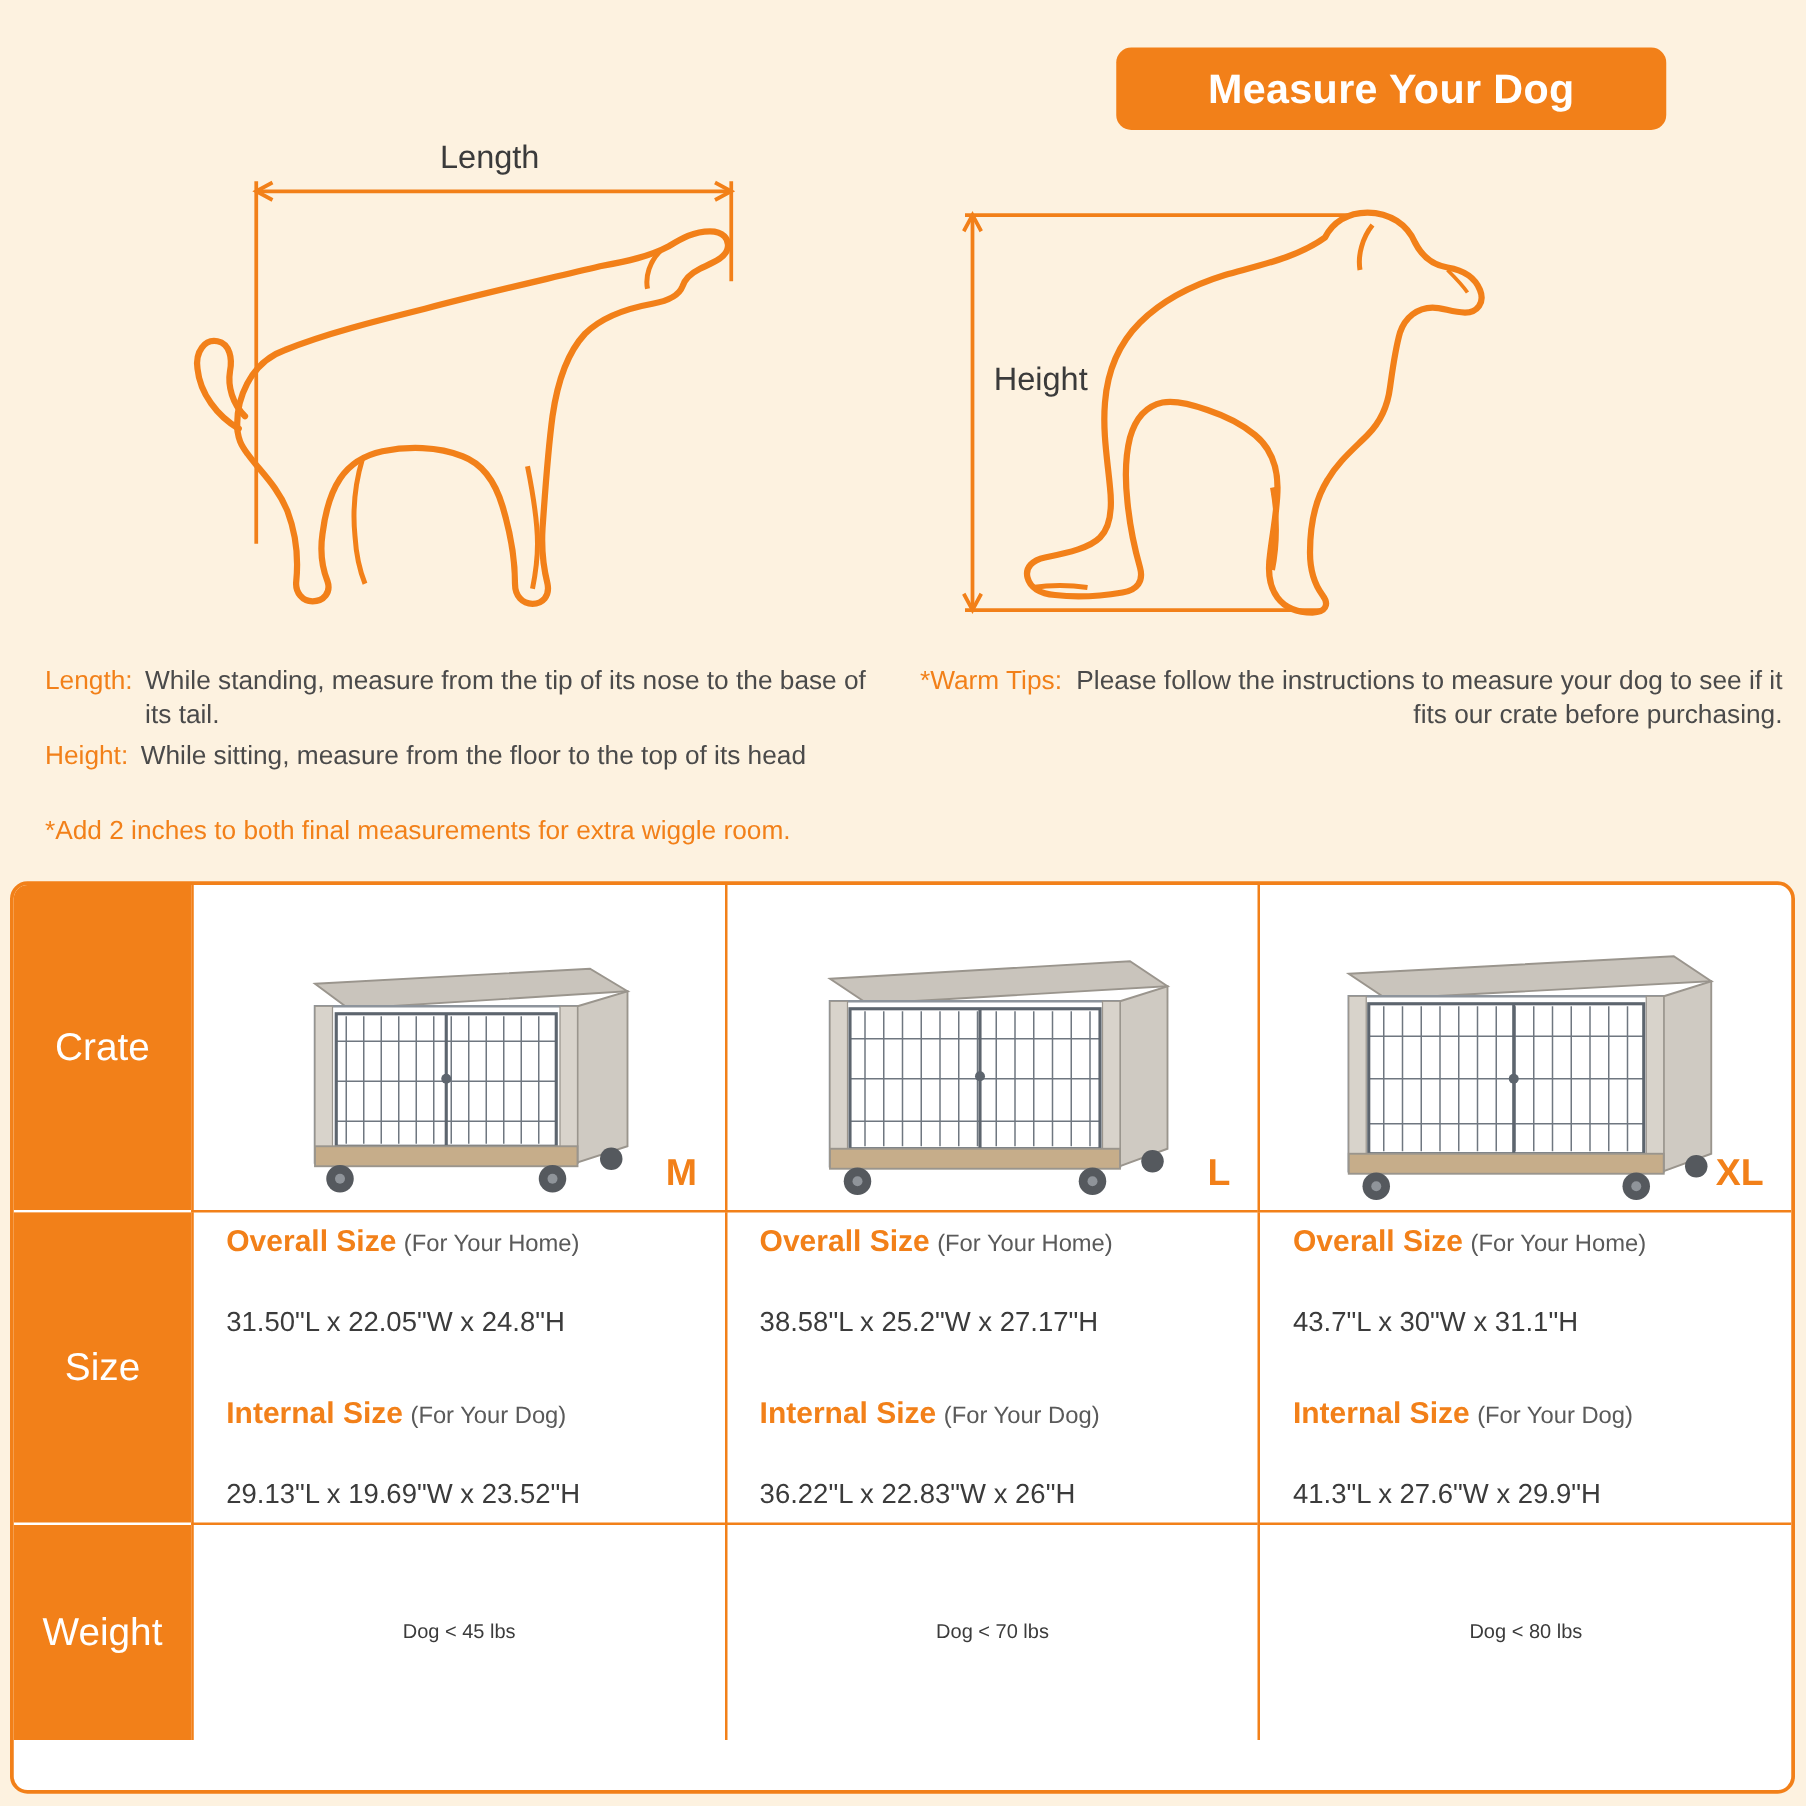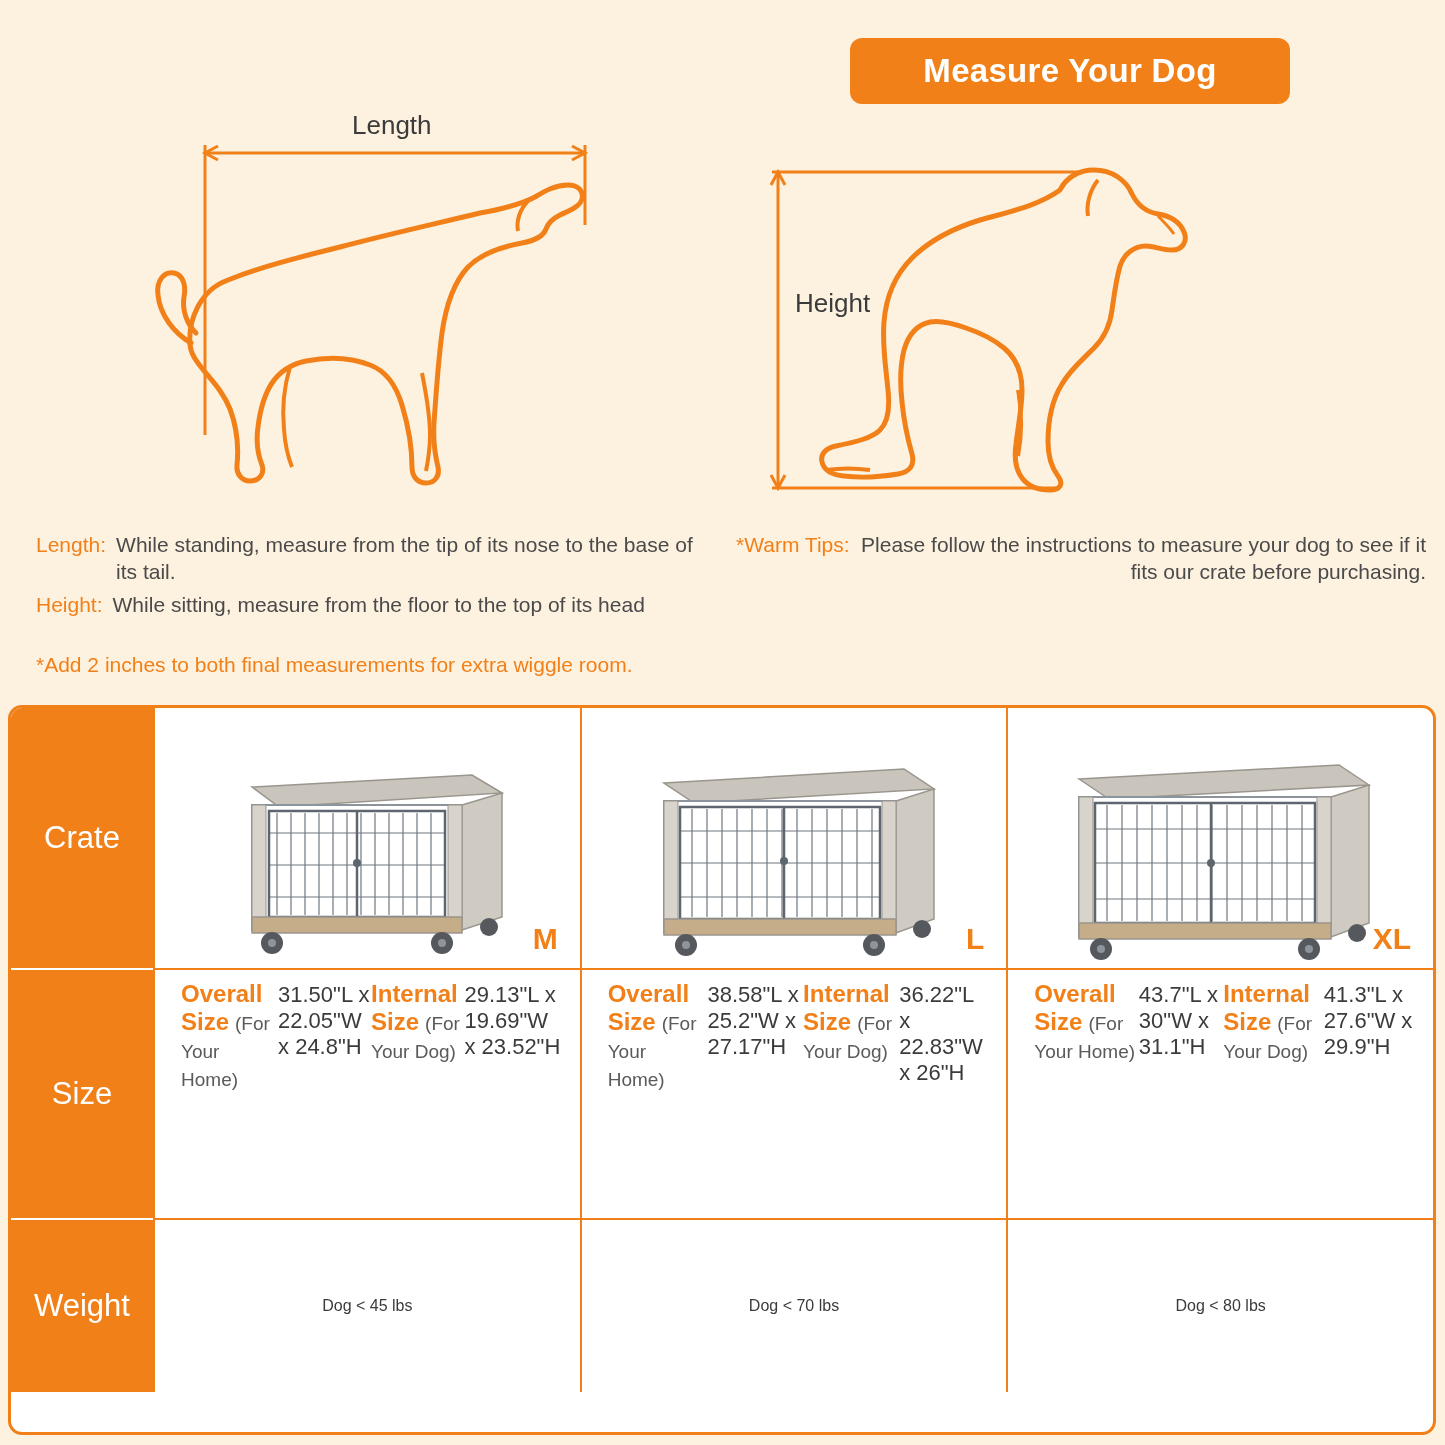--- a/index.html
+++ b/index.html
@@ -10,21 +10,21 @@
     background: #fdf2e0;
     font-family: "Liberation Sans", sans-serif;
     position: relative;
     overflow: hidden;
   }
 
   
   .badge {
     position: absolute;
     top: 38px;
-    left: 850px;
+    left: 893px;
     width: 440px;
     height: 66px;
     background: #f28019;
     border-radius: 12px;
     display: flex;
     align-items: center;
     justify-content: center;
     color: #ffffff;
     font-size: 33px;
     font-weight: bold;
@@ -102,21 +102,21 @@
   .crate-cell { display: flex; align-items: flex-end; justify-content: center; padding-bottom: 6px; }
   .size-tag {
     position: absolute;
     right: 22px;
     bottom: 12px;
     font-size: 30px;
     font-weight: bold;
     color: #f28019;
   }
 
-  .size-cell { display: flex; flex-direction: row; justify-content: flex-end; padding-left: 26px; }
+  .size-cell { display: flex; flex-direction: column; justify-content: space-between; padding-left: 26px; }
   .size-heading { font-size: 24px; font-weight: bold; color: #f28019; }
   .size-heading .sub { font-size: 19px; font-weight: normal; color: #5a5a5a; margin-left: 6px; }
   .size-val { font-size: 22px; color: #3b3b3b; margin: 2px 0 12px 0; }
   .size-val.last { margin-bottom: 0; }
 
   .weight-cell { display: flex; align-items: center; justify-content: center; font-size: 16px; color: #3b3b3b; }
 
   svg { display: block; }
 </style>
 </head>

